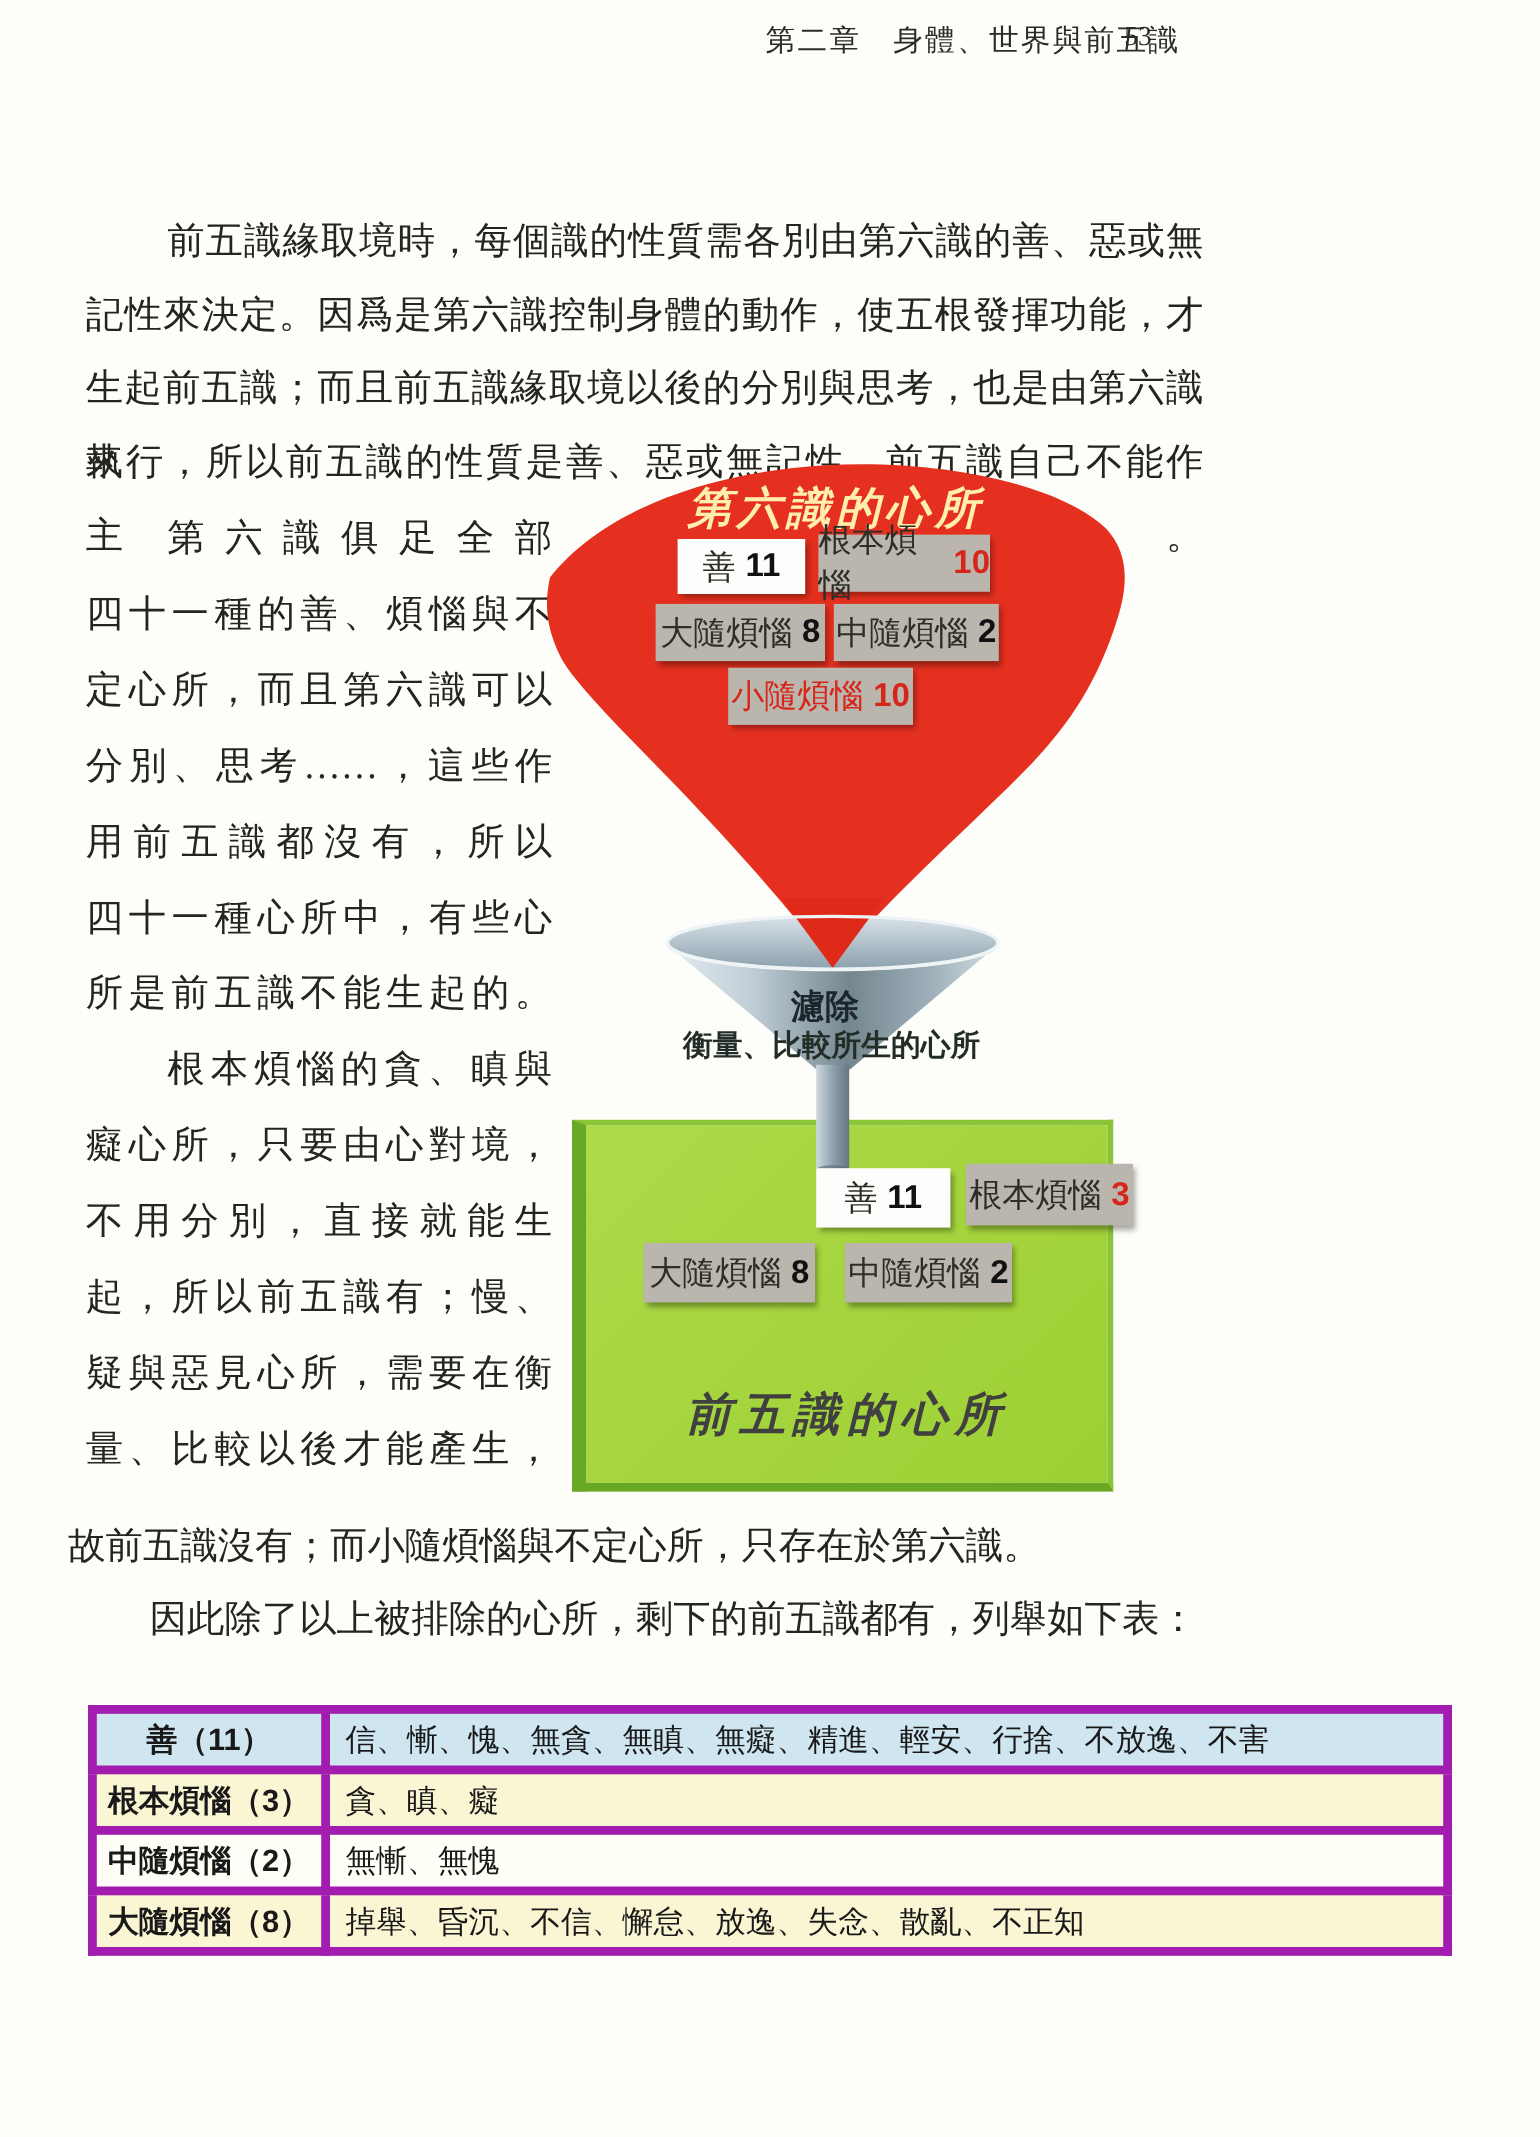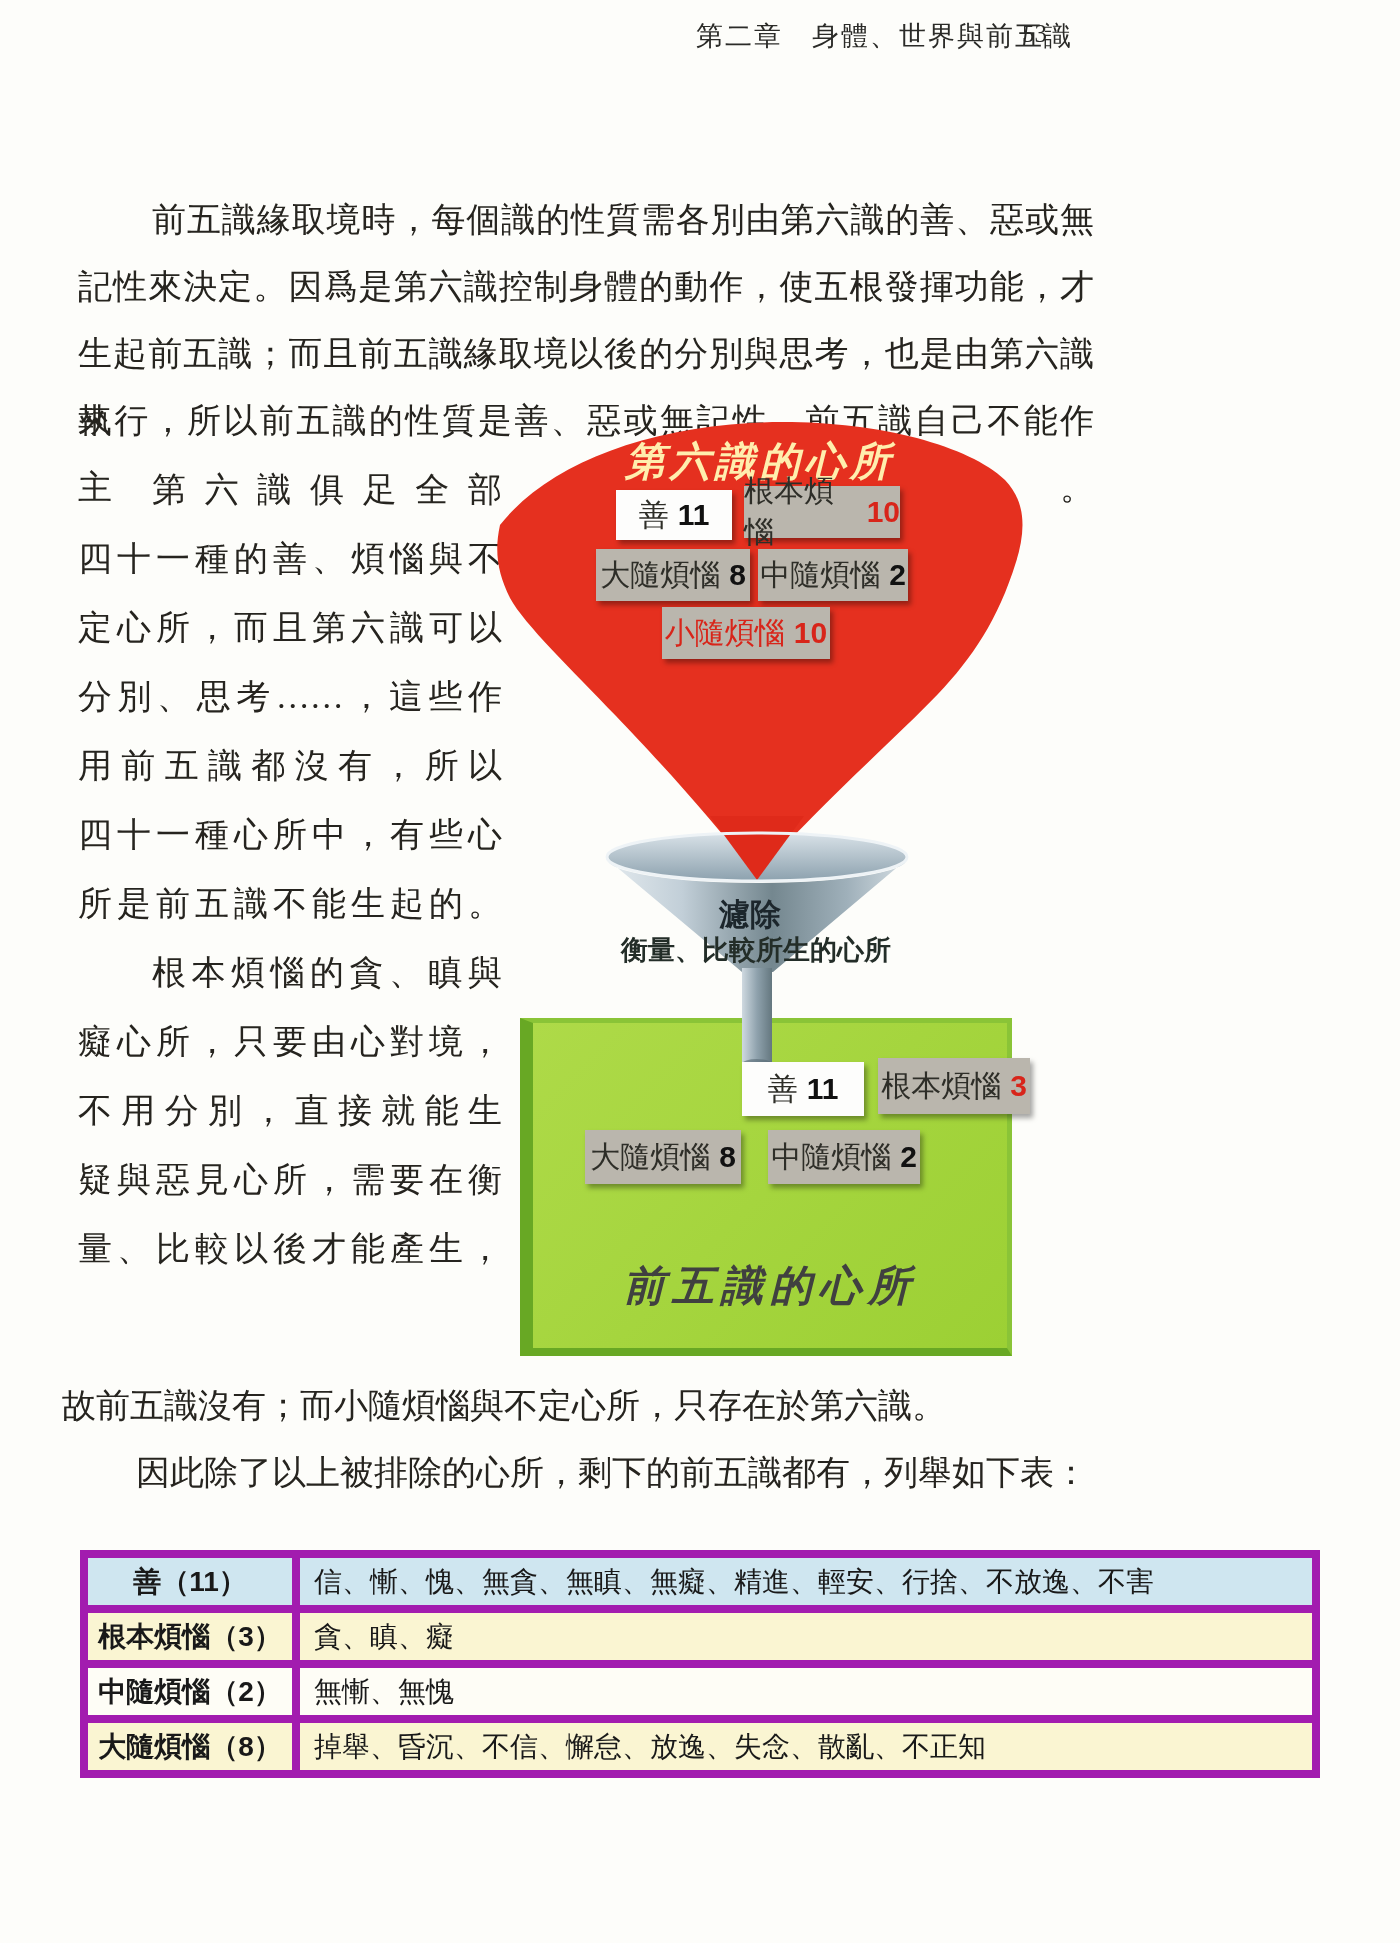--- a/index.html
+++ b/index.html
@@ -105,20 +105,21 @@
     <div class="ln textline ind">第六識俱足全部</div>
     <div class="ln textline">四十一種的善、煩惱與不</div>
     <div class="ln textline">定心所，而且第六識可以</div>
     <div class="ln textline">分別、思考……，這些作</div>
     <div class="ln textline">用前五識都沒有，所以</div>
     <div class="ln textline">四十一種心所中，有些心</div>
     <div class="ln textline">所是前五識不能生起的。</div>
     <div class="ln textline ind">根本煩惱的貪、瞋與</div>
     <div class="ln textline">癡心所，只要由心對境，</div>
     <div class="ln textline">不用分別，直接就能生</div>
+    <div class="ln textline">起，所以前五識有；慢、</div>
     <div class="ln textline">疑與惡見心所，需要在衡</div>
     <div class="ln textline">量、比較以後才能產生，</div>
   </div>
 
   <div class="closing">
     <div class="ln">故前五識沒有；而小隨煩惱與不定心所，只存在於第六識。</div>
     <div class="ln ind">因此除了以上被排除的心所，剩下的前五識都有，列舉如下表：</div>
   </div>
 
   <svg class="fig-svg" viewBox="0 0 600 670" xmlns="http://www.w3.org/2000/svg" aria-hidden="true">

